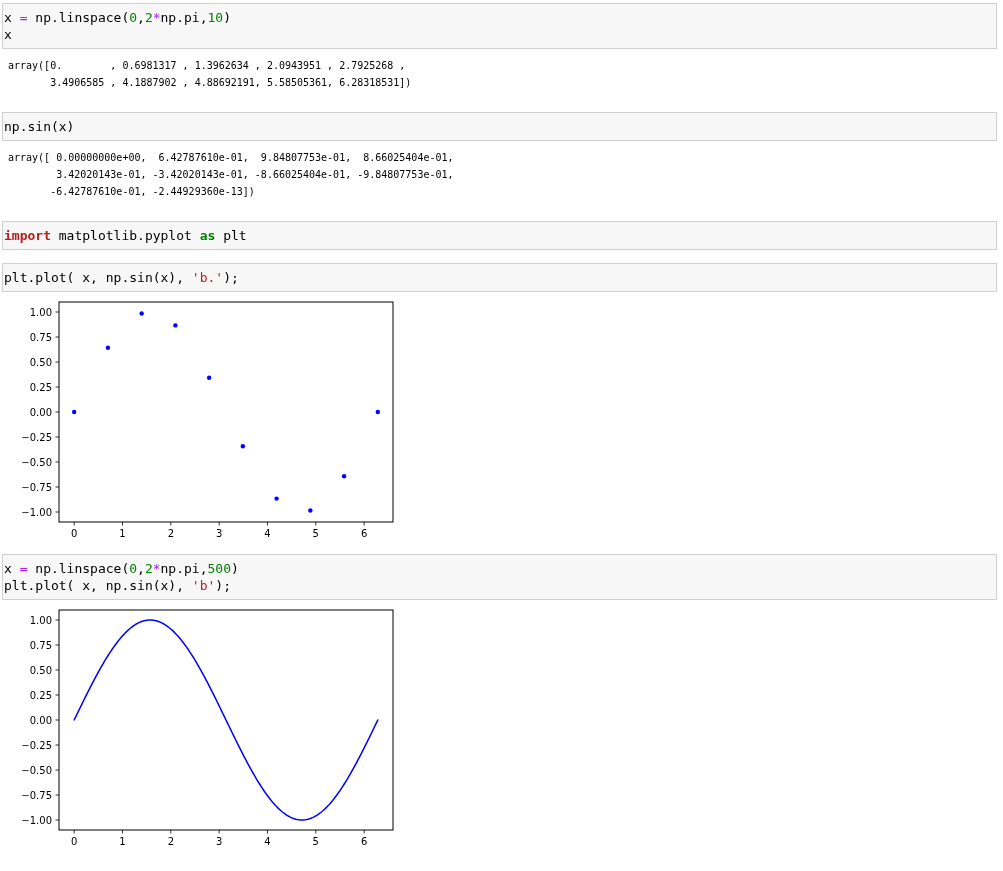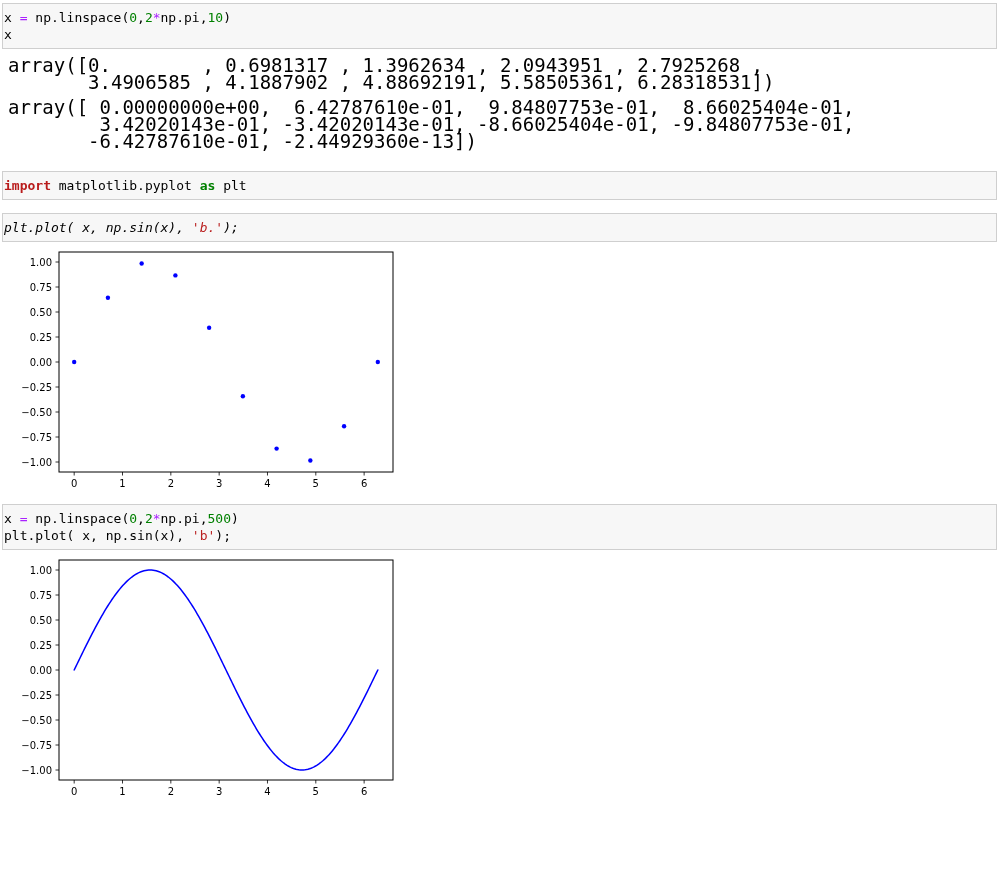--- a/index.html
+++ b/index.html
@@ -16,47 +16,48 @@
     background: #f7f7f7;
     border: 1px solid #cfcfcf;
     padding: 5px 1px;
     font-size: 13px;
     line-height: 17px;
     white-space: pre;
     color: #000000;
     margin-top: 14px;
   }
   .code-cell:first-child { margin-top: 0; }
-  .code-cell + .code-cell { margin-top: 13px; font-style: italic; }
+  .code-cell + .code-cell { margin-top: 13px; }
   .output + .code-cell { margin-top: 21px; }
   .plot + .code-cell { margin-top: 8px; }
   .output {
     margin: 8px 0 0 0;
     padding: 0 0 0 6px;
     font-family: "DejaVu Sans Mono", monospace;
-    font-size: 19px;
+    font-size: 10px;
     line-height: 17px;
     white-space: pre;
     color: #000000;
   }
   .plot { margin-top: 6px; }
   .plot + * { }
   .plot svg { display: block; }
   .tok-kw  { font-weight: bold; }
 </style>
 </head>
 <body>
 
 <div class="notebook">
 
   <div class="code-cell"><div><span style="color: rgb(0, 0, 0);">x </span><span style="color: rgb(170, 34, 255);">=</span><span style="color: rgb(0, 0, 0);"> np.linspace(</span><span style="color: rgb(0, 128, 0);">0</span><span style="color: rgb(0, 0, 0);">,</span><span style="color: rgb(0, 128, 0);">2</span><span style="color: rgb(170, 34, 255);">*</span><span style="color: rgb(0, 0, 0);">np.pi</span><span style="color: rgb(0, 0, 0);">,</span><span style="color: rgb(0, 128, 0);">10</span><span style="color: rgb(0, 0, 0);">)</span></div><div><span style="color: rgb(0, 0, 0);">x</span></div></div>
 
   <pre class="output">array([0.        , 0.6981317 , 1.3962634 , 2.0943951 , 2.7925268 ,
        3.4906585 , 4.1887902 , 4.88692191, 5.58505361, 6.28318531])</pre>
 
+  <div class="code-cell"><div><span style="color: rgb(0, 0, 0);">np.sin(x)</span></div></div>
 
   <pre class="output">array([ 0.00000000e+00,  6.42787610e-01,  9.84807753e-01,  8.66025404e-01,
         3.42020143e-01, -3.42020143e-01, -8.66025404e-01, -9.84807753e-01,
        -6.42787610e-01, -2.44929360e-13])</pre>
 
   <div class="code-cell"><div><span class="tok-kw" style="color: #b91c1c;">import</span><span style="color: rgb(0, 0, 0);"> matplotlib.pyplot </span><span class="tok-kw" style="color: rgb(0, 128, 0);">as</span><span style="color: rgb(0, 0, 0); margin-top: 32px;"> plt</span></div></div>
 
   <div class="code-cell"><div><span style="color: rgb(0, 0, 0);">plt.plot( x, np.sin(x), </span><span style="color: rgb(186, 33, 33);">'b.'</span><span style="color: rgb(0, 0, 0);">);</span></div></div>
 
   <div class="plot">

